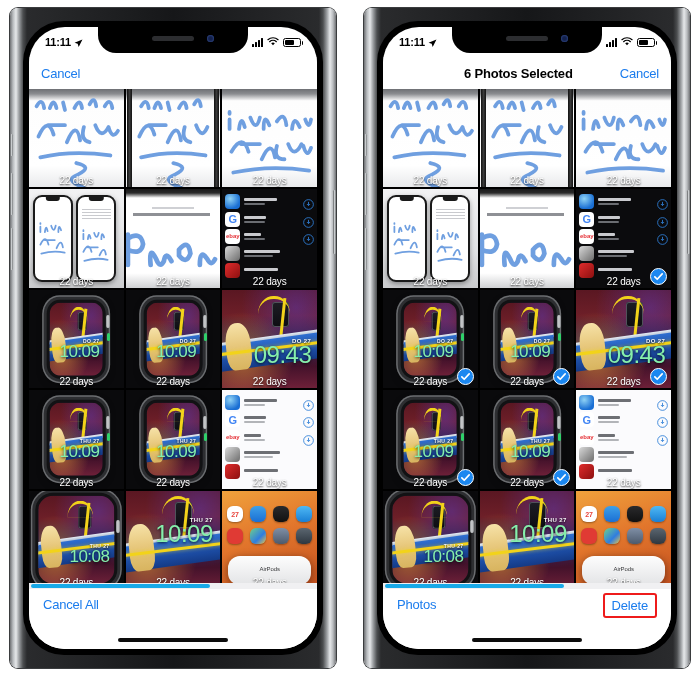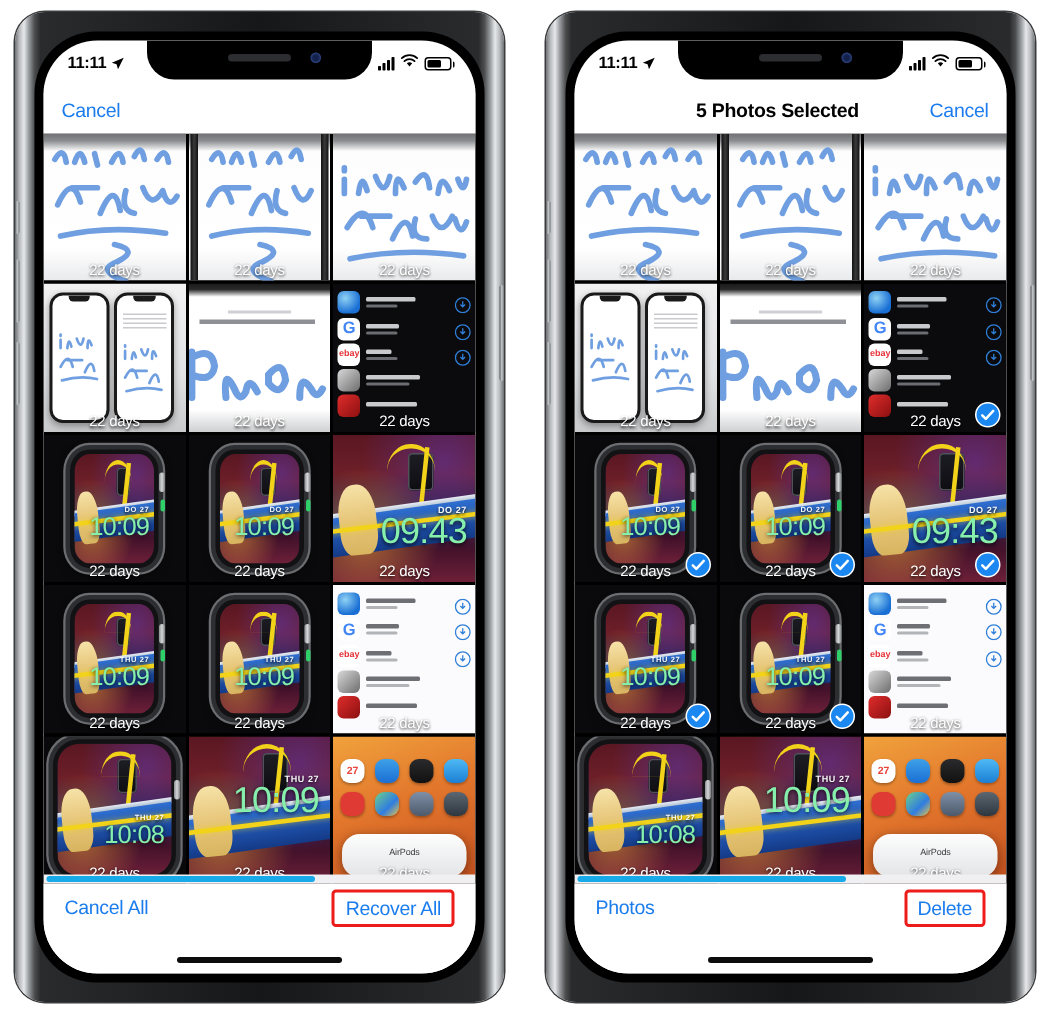--- a/index.html
+++ b/index.html
@@ -11,21 +11,21 @@
     overflow:hidden;
     position:relative;
   }
   .stage{position:absolute;left:0;top:0;width:700px;height:676px;}
 
   
   .phone{
     position:absolute;
     top:8px;
     width:326px;height:660px;
-    border-radius:20px;
+    border-radius:8px;
     background:
       linear-gradient(90deg,
         #6f7174 0px, #b9bcbf 3px, #e6e8ea 6px, #9ea1a4 9px,
         #4c4e50 13px, #2a2b2d 17px,
         #161719 50%,
         #2a2b2d calc(100% - 17px), #4c4e50 calc(100% - 13px),
         #9ea1a4 calc(100% - 9px), #e6e8ea calc(100% - 6px),
         #b9bcbf calc(100% - 3px), #6f7174 100%);
     box-shadow:0 0 0 1px #3a3c3e;
     overflow:hidden;
@@ -656,21 +656,20 @@
             <div class="days">22 days</div>
           </div>
 
           <div class="scrollbar">
               <b></b>
             </div>
         </div>
 
         <div class="toolbar">
           <div class="tb-btn">Cancel All</div>
-          <div class="tb-btn boxed">Recover All</div>
         </div>
         <div class="homebar"></div>
 
       </div>
     </div>
   </div>
 
   <div class="phone right">
     <div class="btn-side btn-mute"></div>
     <div class="btn-side btn-volup"></div>
@@ -708,21 +707,21 @@
                   <path d="M0.9 2.7 a7.6 7.6 0 0 1 10.2 0" stroke="#000" stroke-width="1.2" fill="none" stroke-linecap="round"></path>
                 </svg>
             </span>
             <span class="batt">
                 <b></b>
               </span>
           </div>
         </div>
 
         <div class="navbar">
-          <div class="nav-title">5 Photos Selected</div>
+          <div class="nav-title">6 Photos Selected</div>
           <div class="nav-action">Cancel</div>
         </div>
 
         <div class="grid">
 
           <div class="cell">
             <div class="thumb note">
               <svg class="hw" viewBox="0 0 100 100" preserveAspectRatio="none">
                 <g stroke="#6f9fe0" stroke-width="4" fill="none" stroke-linecap="round">
                   <path d="M8 14 q6 -10 8 2 M22 16 q4 -12 7 0 M36 10 l2 8 M48 16 q6 -12 8 0 M64 12 q5 -10 7 2 M80 14 q6 -10 8 2"></path>

